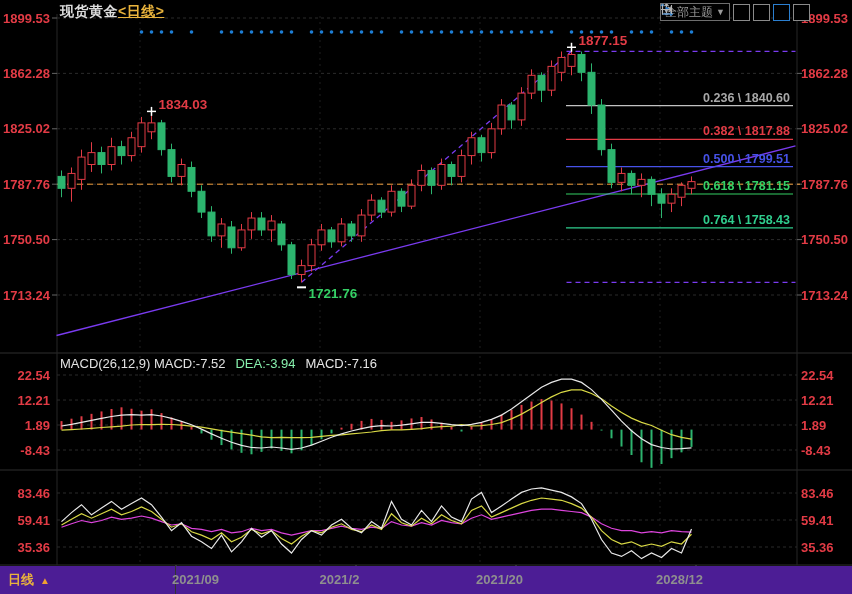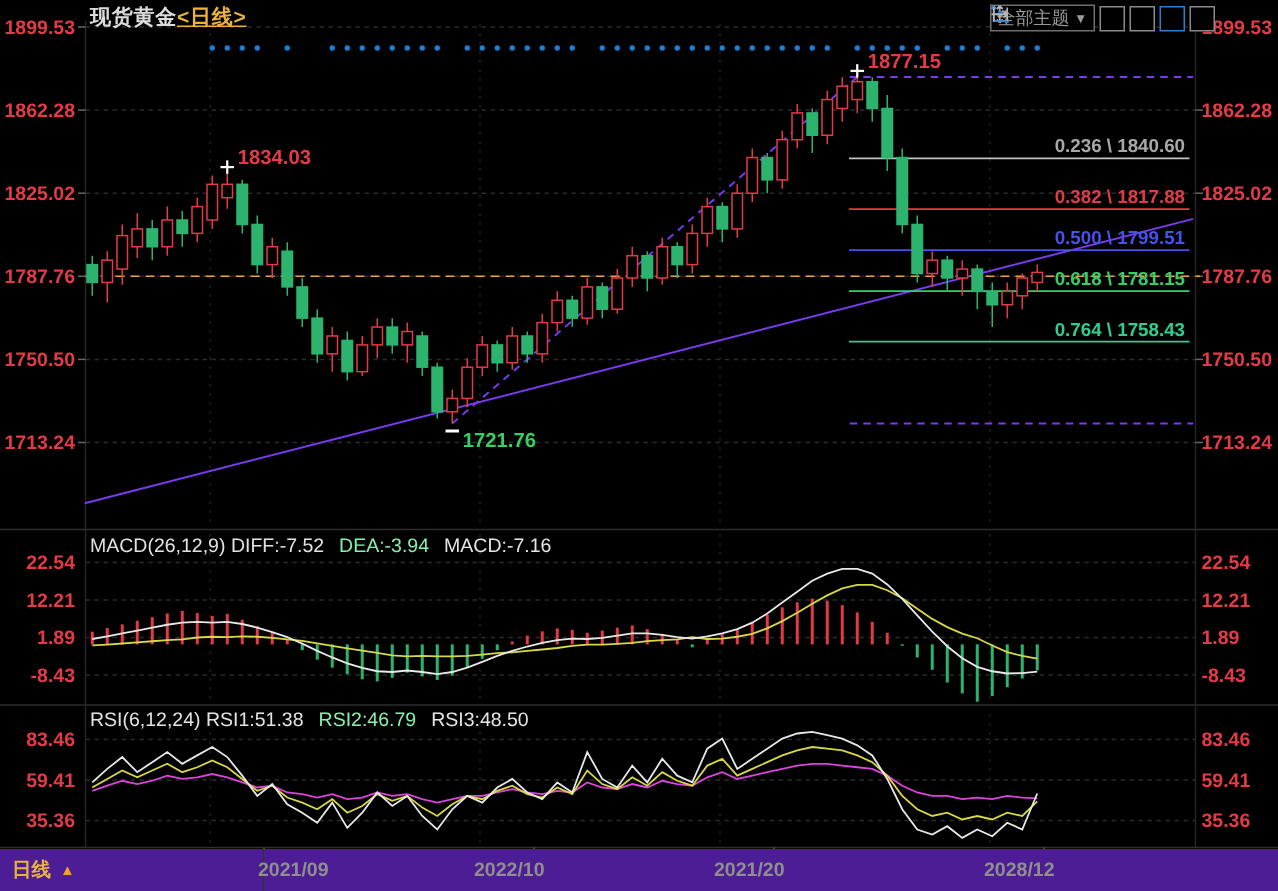--- a/index.html
+++ b/index.html
@@ -399,30 +399,29 @@
           <path d="M5.5 3.5l4 2-4 2z" fill="#2b7fd0"></path>
         </svg>
     </button>
     <button class="ib">
       <svg width="13" height="13" viewBox="0 0 13 13">
           <path d="M2.5 1.5v10M2.5 6.5h9M11.5 6.5l-2.5-2M11.5 6.5l-2.5 2M11.5 2v9" stroke="#b5b5b5" stroke-width="1.1" fill="none"></path>
         </svg>
     </button>
   </div>
 
-  <div class="ind-header" style="top:356px"><span>MACD(26,12,9)</span> <span>DIFF:-7.52</span><span class="yel">DEA:-3.94</span><span class="mag">MACD:-7.16</span></div>
-
-  <div class="ind-header" style="top:472px"><span>RSI(6,12,24)</span> <span>RSI1:51.38</span><span class="yel">RSI2:46.79</span><span class="mag">RSI3:48.50</span></div>
+  <div class="ind-header" style="top:356px"><span>MACD(26,12,9)</span> <span>MACD:-7.52</span><span class="yel">DEA:-3.94</span><span class="mag">MACD:-7.16</span></div>
+
 
   <div class="bottombar">
     <div class="period-cell">
       <span class="plabel">日线</span>
       <span class="ptri">▲</span>
     </div>
     <div id="dates">
         <span class="datelabel" style="left: 159.5px; margin-left: 36px;">2021/09</span>
-        <span class="datelabel" style="left: 339.5px;">2022/10</span>
+        <span class="datelabel" style="left: 339.5px;">2021/2</span>
         <span class="datelabel" style="left: 499.5px;">2021/20</span>
         <span class="datelabel" style="left: 679.5px;">2028/12</span>
       </div>
   </div>
 
 </div>
 
 </body></html>

